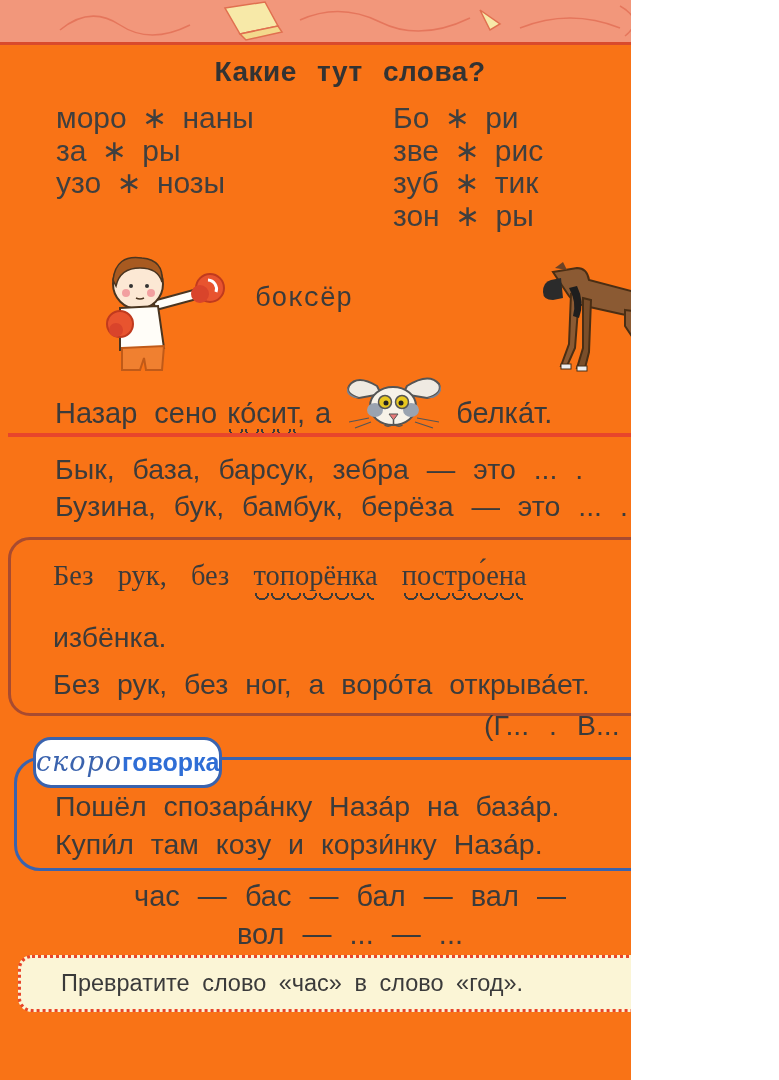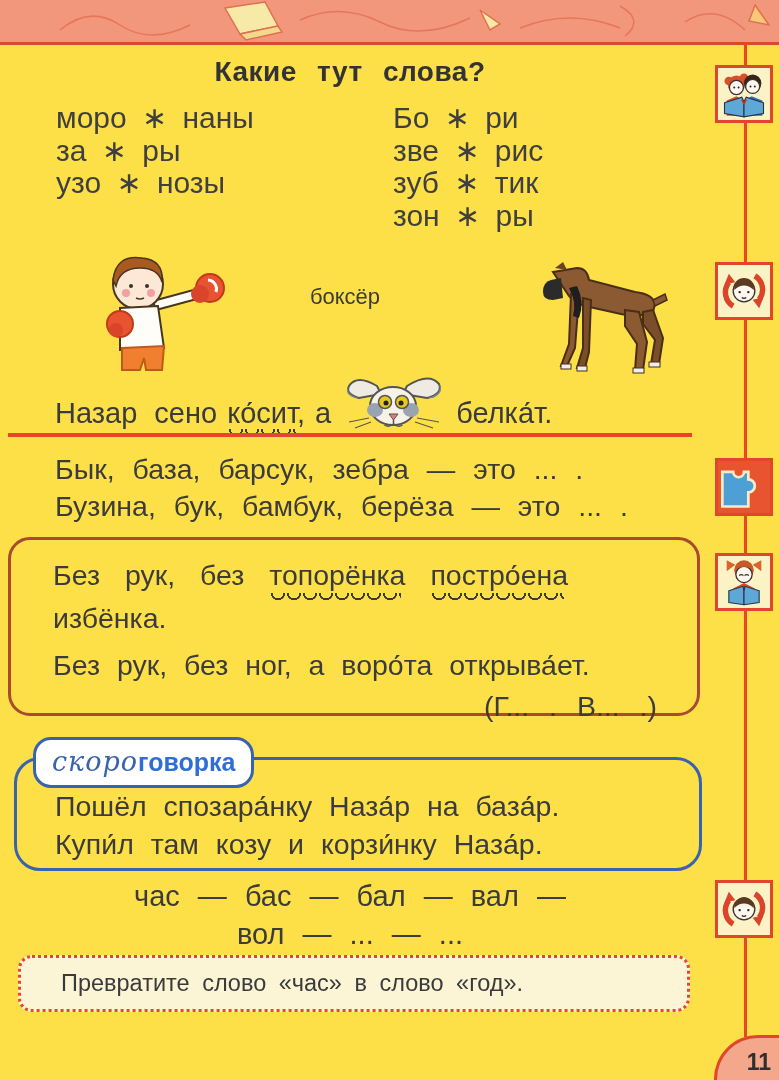--- a/index.html
+++ b/index.html
@@ -1,62 +1,62 @@
 <!DOCTYPE html>
 <html><head>
 <meta charset="utf-8">
 <style>
   html,body{margin:0;padding:0;background:#ffffff;}
-  .page{position:relative;width:779px;height:1080px;background:#fde047;overflow:hidden;
+  .page{position:relative;width:631px;height:1080px;background:#f97316;overflow:hidden;
         font-family:"Liberation Sans",sans-serif;color:#3b3b3b;}
   
   .top-band{position:absolute;left:0;top:0;width:779px;height:42px;background:#F2977B;
             border-bottom:3px solid #D94A2C;}
   
   .vline{position:absolute;left:744px;top:42px;width:3px;height:995px;background:#E8452B;}
   
   .side-icon{position:absolute;left:715px;width:52px;height:52px;background:#FBF2C6;
              border:3px solid #E0462B;z-index:3;}
   .side-icon svg{display:block;width:100%;height:100%;}
   .icon-puzzle{background:#E8542F;}
   
   .title{position:absolute;top:56px;left:0;width:700px;text-align:center;
          font-size:28px;font-weight:bold;letter-spacing:.5px;word-spacing:12px;color:#333;}
   
   .wcol{position:absolute;top:102px;font-size:30px;line-height:32.5px;word-spacing:7px;color:#3f3f3f;}
   .wcol-left{left:56px;}
   .wcol-right{left:393px;}
   
   .fig{position:absolute;}
-  .caption{position:absolute;top:284px;left:255px;width:180px;text-align:center;font-size:22px;}
+  .caption{position:absolute;top:284px;left:255px;width:180px;text-align:left;font-size:27px;font-family:Liberation Mono, monospace;}
   
   .sentence{position:absolute;top:370px;left:55px;height:60px;display:flex;align-items:flex-end;
             font-size:29px;word-spacing:9px;}
   .sentence .gap{width:10px;}
   .scallop{position:relative;display:inline-block;}
   .scallop::after{content:"";position:absolute;left:1px;right:4px;bottom:-8px;height:9px;
       background-image:radial-gradient(circle at 8px 0px, rgba(0,0,0,0) 5.2px, #3b3b3b 5.4px, #3b3b3b 7px, rgba(0,0,0,0) 7.4px);
       background-size:16px 9px;background-repeat:repeat-x;}
   
   .hrule{position:absolute;top:433px;left:8px;width:684px;height:4px;background:#E8452B;}
   
   .classify{position:absolute;top:451px;left:55px;font-size:28.5px;line-height:37px;word-spacing:10px;}
   
   .riddle-box{position:absolute;top:537px;left:8px;width:692px;height:179px;box-sizing:border-box;
               border:3px solid #A84B30;border-radius:22px;padding:17px 26px 0 42px;
               font-size:28.5px;line-height:37px;}
-  .riddle-line1{word-spacing:17px;margin-bottom:6px;}
+  .riddle-line1{word-spacing:17px;margin-bottom:25px;font-family:Liberation Serif, serif;}
   .riddle-line3{margin-top:10px;word-spacing:9px;}
   .riddle-hint{text-align:right;margin-top:4px;padding-right:14px;word-spacing:12px;}
   
   .twister-box{position:absolute;top:757px;left:14px;width:688px;height:114px;box-sizing:border-box;
                border:3px solid #3A63AE;border-radius:26px;padding:27px 0 0 38px;
                font-size:28.5px;line-height:38px;word-spacing:9px;}
   .twister-label{position:absolute;top:-23px;left:16px;background:#fff;border:3px solid #3A63AE;
-                 border-radius:18px;padding:2px 16px 4px;white-space:nowrap;}
+                 border-radius:18px;padding:2px 0 4px;white-space:nowrap;}
   .lbl-script{font-family:"DejaVu Serif",serif;font-style:italic;font-size:27px;color:#3A63AE;letter-spacing:1px;}
   .lbl-bold{font-weight:bold;font-size:25px;color:#2F6ED6;}
   
   .chain{position:absolute;top:877px;left:0;width:700px;text-align:center;
          font-size:29px;line-height:38px;word-spacing:10px;}
   
   .task-box{position:absolute;top:955px;left:18px;width:672px;height:57px;box-sizing:border-box;
             background:#FBF5D6;border:3px dotted #E8452B;border-radius:14px;
             display:flex;align-items:center;padding-left:40px;font-size:23.5px;word-spacing:6px;color:#3a3a3a;text-align:center;}
   

